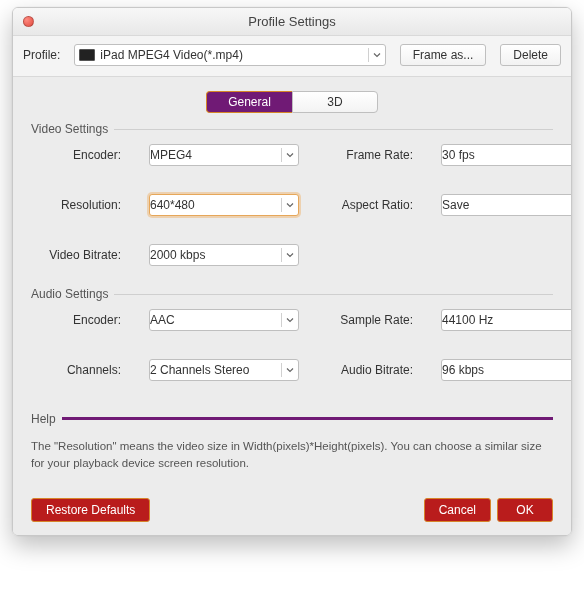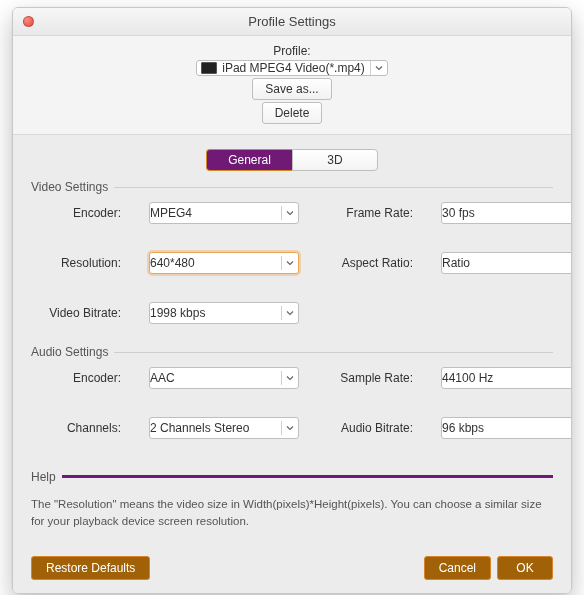--- a/index.html
+++ b/index.html
@@ -37,25 +37,24 @@
     top: 8px;
     width: 11px;
     height: 11px;
     border-radius: 50%;
     background: radial-gradient(circle at 30% 30%, #ff8a80, #e14b3f);
     border: 0.5px solid rgba(0,0,0,0.2);
   }
   .profile-row {
     display: flex;
     align-items: center;
-    gap: 2px;
+    gap: 14px;
     padding: 8px 10px 10px 10px;
     border-bottom: 1px solid #d9d9d9;
     background: #f4f4f4;
-    flex-direction: column;
   }
   .profile-row .label {
     font-size: 12px;
     color: #333;
   }
   .select {
     position: relative;
     display: flex;
     align-items: center;
     background: #fff;
@@ -191,21 +190,21 @@
     margin-top: 4px;
   }
   .footer {
     display: flex;
     align-items: center;
     padding: 13px 18px;
     background: #ececec;
   }
   .footer .spacer { flex: 1; }
   .btn-orange {
-    background: #a16207;
+    background: #b91c1c;
     border: 1px solid #d7842a;
     color: #fff;
     border-radius: 3px;
     height: 24px;
     padding: 0 14px;
     font-size: 12px;
     font-weight: 500;
     display: inline-flex;
     align-items: center;
     justify-content: center;
@@ -230,21 +229,21 @@
     <span class="label">Profile:</span>
     <div class="select profile">
       <span class="device-icon"></span>
       <span>iPad MPEG4 Video(*.mp4)</span>
       <span class="caret">
         <svg width="8" height="6" viewBox="0 0 8 6">
             <path d="M1 1.5 L4 4.5 L7 1.5" stroke="#666" stroke-width="1.2" fill="none"></path>
           </svg>
       </span>
     </div>
-    <button class="btn">Save as...</button>
+    <button class="btn">Frame as...</button>
     <button class="btn">Delete</button>
   </div>
 
   <div class="body">
 
     <div class="segmented">
       <div class="seg active">General</div>
       <div class="seg">3D</div>
     </div>
 
@@ -274,31 +273,31 @@
         <div class="select field focused">
           <span>640*480</span>
           <span class="caret">
               <svg width="8" height="6" viewBox="0 0 8 6">
                 <path d="M1 1.5 L4 4.5 L7 1.5" stroke="#666" stroke-width="1.2" fill="none"></path>
               </svg>
             </span>
         </div>
         <span class="flabel">Aspect Ratio:</span>
         <div class="select field">
-          <span>Ratio</span>
+          <span>Save</span>
           <span class="caret">
               <svg width="8" height="6" viewBox="0 0 8 6">
                 <path d="M1 1.5 L4 4.5 L7 1.5" stroke="#666" stroke-width="1.2" fill="none"></path>
               </svg>
             </span>
         </div>
 
         <span class="flabel">Video Bitrate:</span>
         <div class="select field">
-          <span>1998 kbps</span>
+          <span>2000 kbps</span>
           <span class="caret">
               <svg width="8" height="6" viewBox="0 0 8 6">
                 <path d="M1 1.5 L4 4.5 L7 1.5" stroke="#666" stroke-width="1.2" fill="none"></path>
               </svg>
             </span>
         </div>
         <span></span>
           <span></span>
       </div>
     </div>

